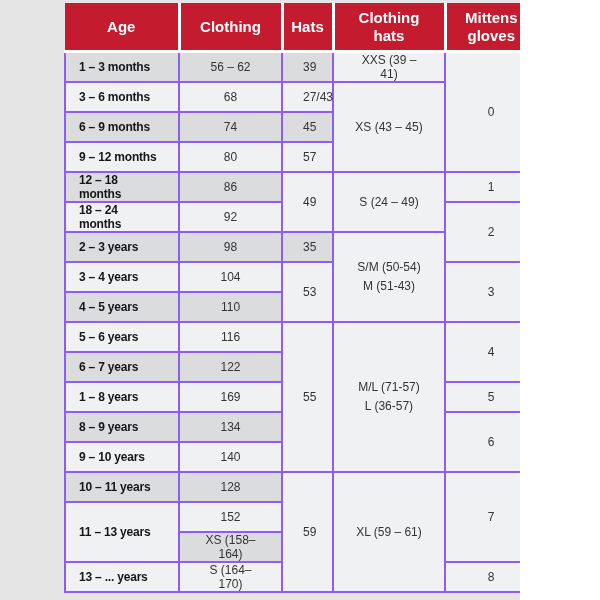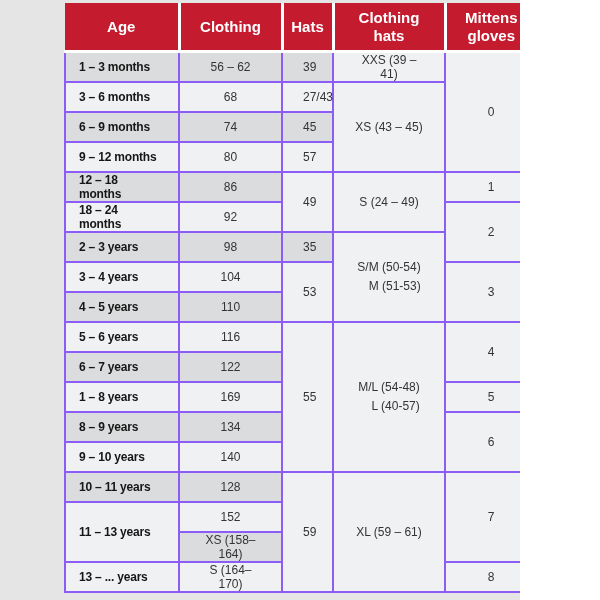--- a/index.html
+++ b/index.html
@@ -48,21 +48,21 @@
   td.age {
     text-align: left;
     padding-left: 13px;
     font-weight: bold;
     color: #161616;
     letter-spacing: -0.2px;
   }
   td.g { background: #DBDCDD; }
   td.l { background: #F0F1F3; margin-top: 16px; }
   td.no-r { border-right: 0; }   
-  .stack { display: inline-block; text-align: right; line-height: 19px; }
+  .stack { display: inline-block; text-align: center; line-height: 19px; }
   .stack span { display: block; }
 </style>
 </head>
 <body>
 
 <div class="stage">
   <table class="size-table">
     <colgroup>
       <col style="width:114px">
         <col style="width:103px">
@@ -127,42 +127,42 @@
         <td class="l">92</td>
         <td class="l no-r" rowspan="2">2</td>
       </tr>
       <tr>
         <td class="age g">2 – 3 years</td>
         <td class="g">98</td>
         <td class="g">35</td>
         <td class="l" rowspan="3">
           <div class="stack">
             <span>S/M (50-54)</span>
-            <span>M (51-53)</span>
+            <span>M (51-43)</span>
           </div>
         </td>
       </tr>
       <tr>
         <td class="age l">3 – 4 years</td>
         <td class="l">104</td>
         <td class="l" rowspan="2">53</td>
         <td class="l no-r" rowspan="2">3</td>
       </tr>
       <tr>
         <td class="age g">4 – 5 years</td>
         <td class="g">110</td>
       </tr>
       <tr>
         <td class="age l">5 – 6 years</td>
         <td class="l">116</td>
         <td class="l" rowspan="5">55</td>
         <td class="l" rowspan="5">
           <div class="stack">
-            <span>M/L (54-48)</span>
-            <span>L (40-57)</span>
+            <span>M/L (71-57)</span>
+            <span>L (36-57)</span>
           </div>
         </td>
         <td class="l no-r" rowspan="2">4</td>
       </tr>
       <tr>
         <td class="age g">6 – 7 years</td>
         <td class="g">122</td>
       </tr>
       <tr>
         <td class="age l">1 – 8 years</td>

